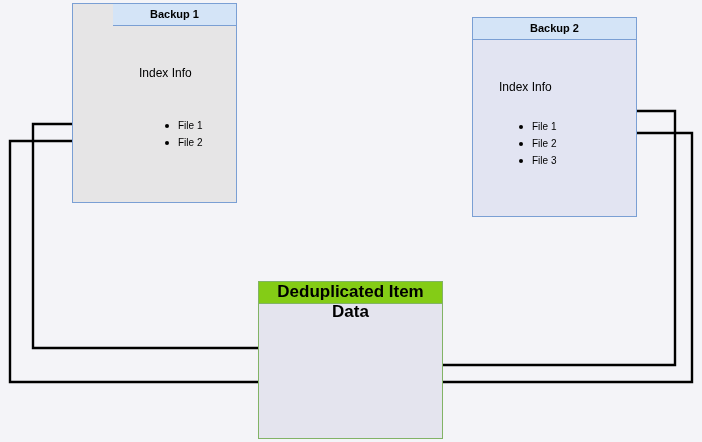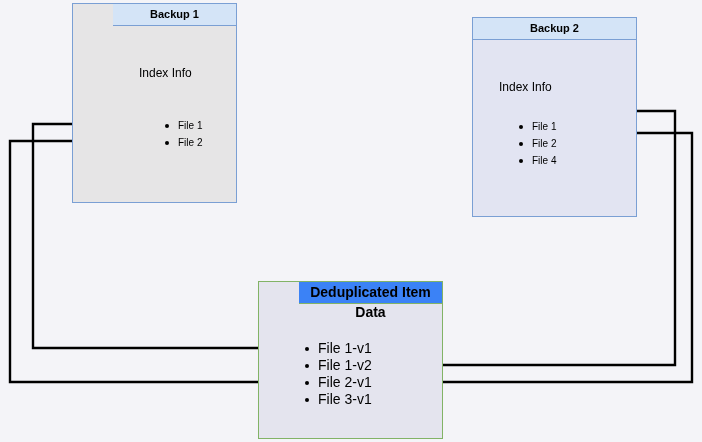--- a/index.html
+++ b/index.html
@@ -46,24 +46,23 @@
     height: 22px;
     line-height: 20px;
     text-align: center;
     font-size: 11px;
     font-weight: bold;
     color: #000000;
     background: #d4e4f7;
     border-bottom: 1px solid #7a9fd4;
   }
   .box.dedup .box-header {
-    background: #3b82f6;
+    background: #84cc16;
     border-bottom: 1px solid #82b366;
-    font-size: 14px;
-    margin-left: 40px;
+    font-size: 17px;
   }
   .box-body {
     position: relative;
     height: calc(100% - 22px);
   }
   .index-label {
     position: absolute;
     font-size: 12px;
     color: #000000;
     white-space: nowrap;
@@ -132,30 +131,22 @@
     </div>
   </div>
 
   <div class="box backup2" style="left:472px; top:17px; width:165px; height:200px;">
     <div class="box-header">Backup 2</div>
     <div class="box-body">
       <div class="index-label" style="left:26px; top:40px;">Index Info</div>
       <ul class="file-list" style="left:44px; top:78px;">
         <li>File 1</li>
         <li>File 2</li>
-        <li>File 4</li>
+        <li>File 3</li>
       </ul>
     </div>
   </div>
 
   <div class="box dedup" style="left:258px; top:281px; width:185px; height:158px;">
     <div class="box-header">Deduplicated Item Data</div>
-    <div class="box-body">
-      <ul class="file-list dedup-list" style="left:44px; top:36px;">
-        <li>File 1-v1</li>
-        <li>File 1-v2</li>
-        <li>File 2-v1</li>
-        <li>File 3-v1</li>
-      </ul>
-    </div>
   </div>
 
 </div>
 
 </body></html>

